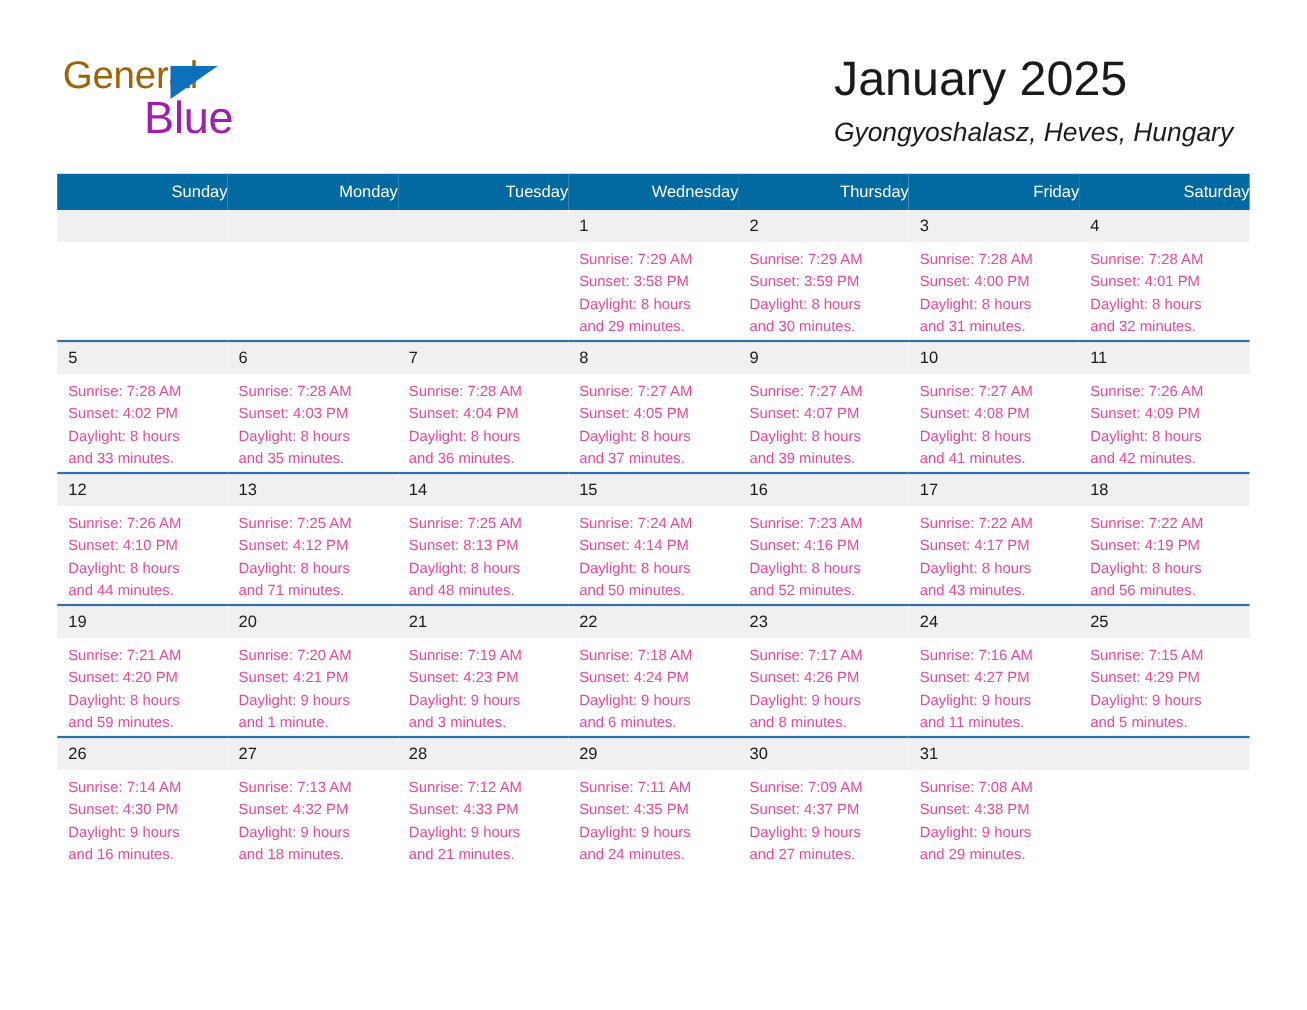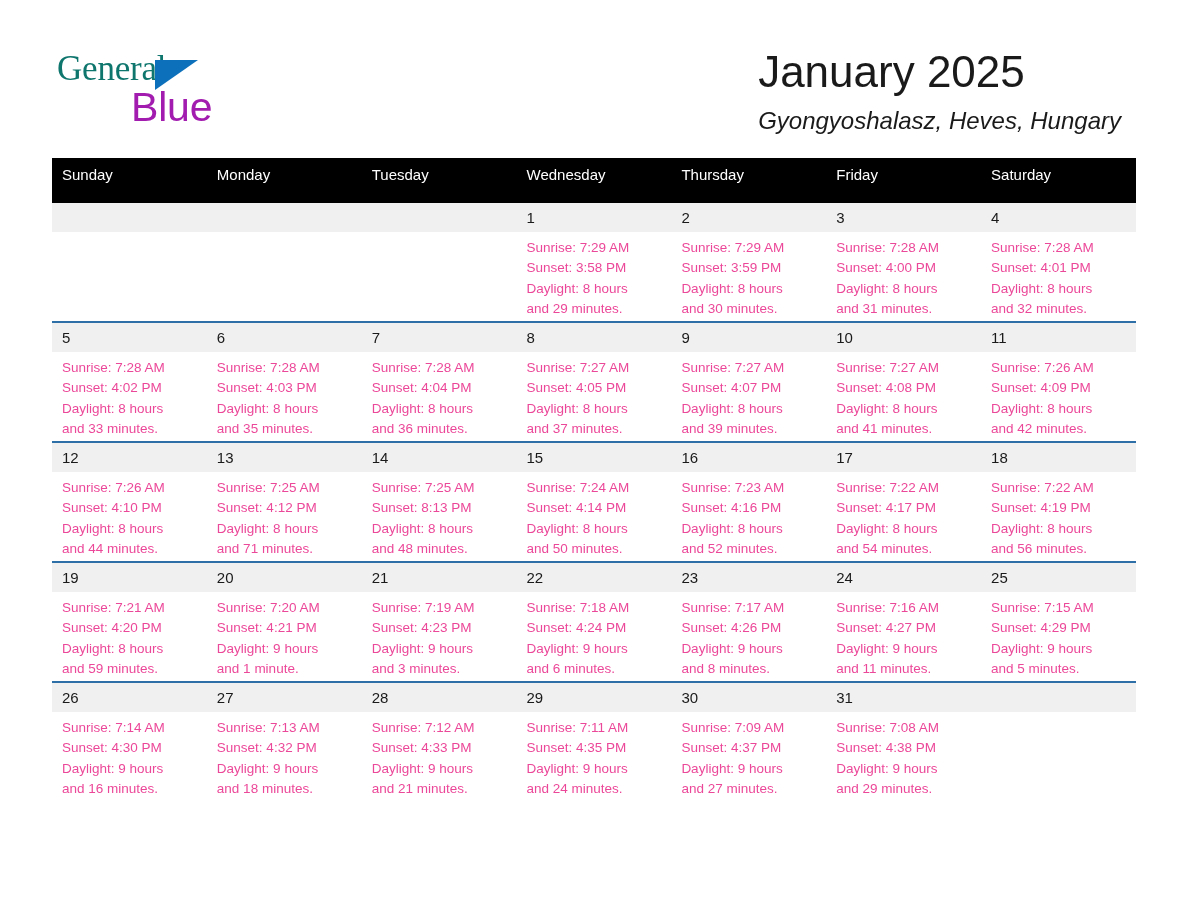--- a/index.html
+++ b/index.html
@@ -35,23 +35,23 @@
     top: 49px;
     width: 260px;
     height: 80px;
   }
   .logo-general {
     position: absolute;
     left: 0;
     top: 0;
     font-size: 35px;
     line-height: 40px;
-    color: #0f766e;
+    color: #a16207;
     letter-spacing: -0.2px;
-    font-family: Liberation Serif, serif;
+    font-family: Liberation Sans, sans-serif;
   }
   .logo-tri {
     position: absolute;
     left: 98px;
     top: 11px;
     width: 0;
     height: 0;
     border-left: 43px solid #0d70ba;
     border-bottom: 30px solid transparent;
   }
@@ -93,26 +93,26 @@
     position: absolute;
     left: 52px;
     top: 158px;
     width: 1084px;
     border-collapse: collapse;
     table-layout: fixed;
   }
   .calendar col { width: 154.85px; }
 
   .calendar thead th {
-    background: #000000;
+    background: #0369a1;
     color: #ffffff;
     font-size: 15px;
     font-weight: normal;
-    text-align: left;
-    padding: 8px 0 20px 10px;
+    text-align: right;
+    padding: 8px 0 8px 10px;
     height: 17px;
     vertical-align: middle;
   }
 
   .calendar tbody td {
     vertical-align: top;
     padding: 0;
     border-top: 2px solid #2f6fa7;
     height: 118px;
     background: #ffffff;
@@ -339,21 +339,21 @@
               <div>Daylight: 8 hours</div>
               <div>and 52 minutes.</div>
             </div>
           </td>
           <td>
             <span class="daynum">17</span>
             <div class="info">
               <div>Sunrise: 7:22 AM</div>
               <div>Sunset: 4:17 PM</div>
               <div>Daylight: 8 hours</div>
-              <div>and 54 minutes.</div>
+              <div>and 43 minutes.</div>
             </div>
           </td>
           <td>
             <span class="daynum">18</span>
             <div class="info">
               <div>Sunrise: 7:22 AM</div>
               <div>Sunset: 4:19 PM</div>
               <div>Daylight: 8 hours</div>
               <div>and 56 minutes.</div>
             </div>

